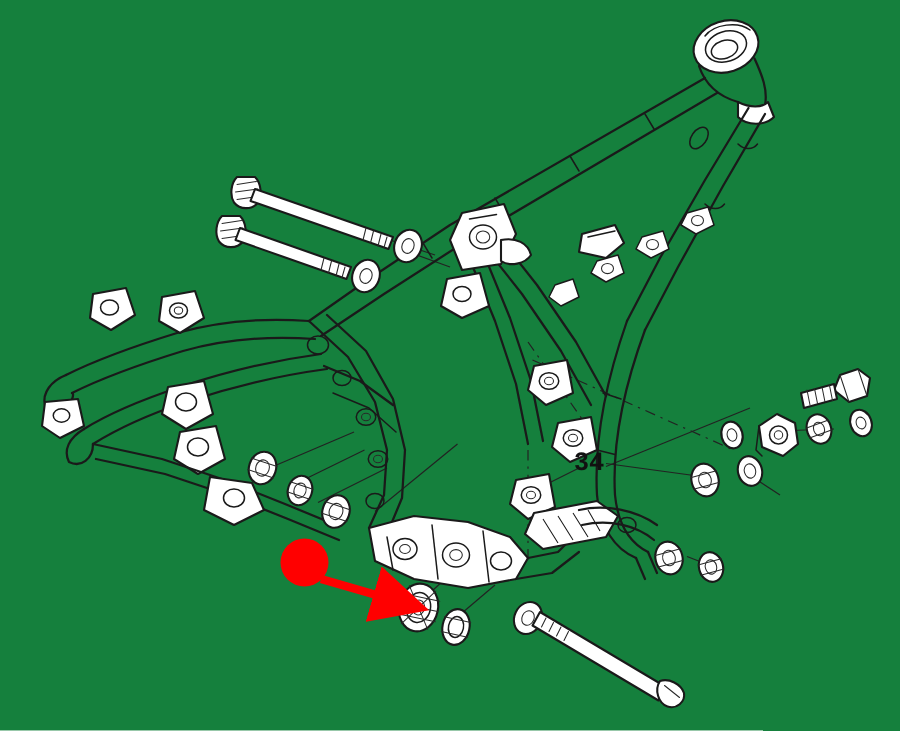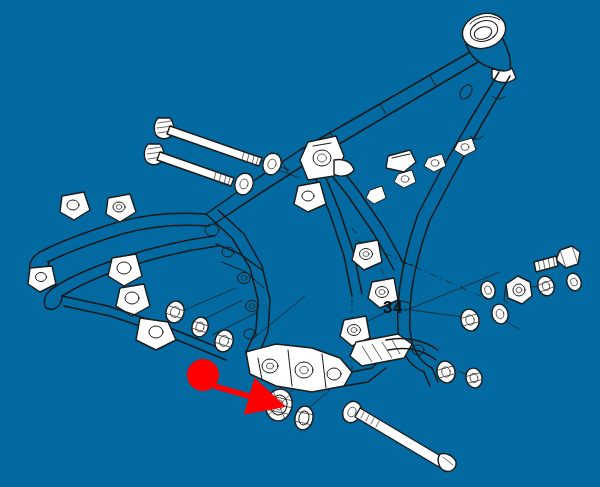--- a/index.html
+++ b/index.html
@@ -87,21 +87,21 @@
     left: 0;
     top: 0;
     width: 600px;
     height: 487px;
     pointer-events: none;
   }
 </style>
 </head>
 <body>
 
-<div id="stage" style="background: #0369a1;">
+<div id="stage" style="background: #15803d;">
 
   <svg id="diagram-svg" viewBox="0 0 600 487">
 
     <g>
       <path class="leader-dash" d="M352 228 L392 285"></path>
       <path class="leader-dash" d="M355 240 L489 300"></path>
       <path class="leader-dash" d="M352 300 L352 375"></path>
       <path class="leader" d="M404 309 L470 318"></path>
       <path class="leader" d="M404 311 L500 272"></path>
       <path class="leader" d="M386 312 L360 325"></path>

